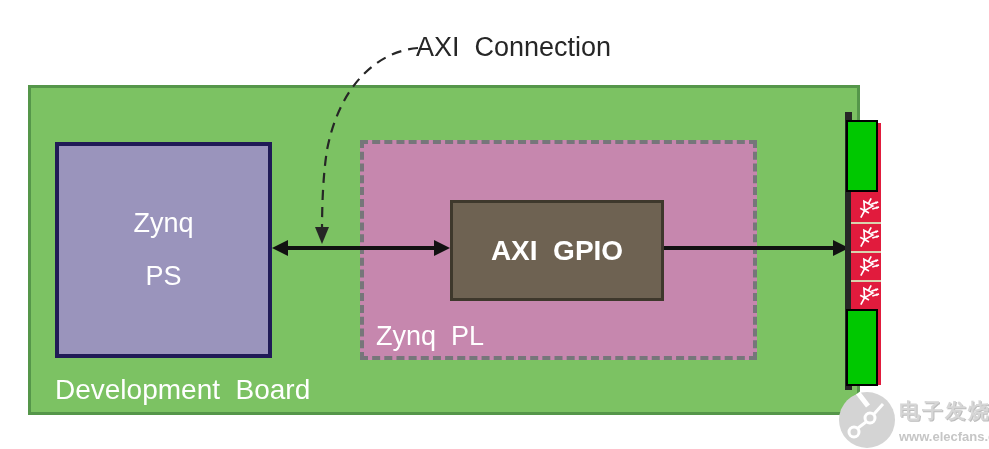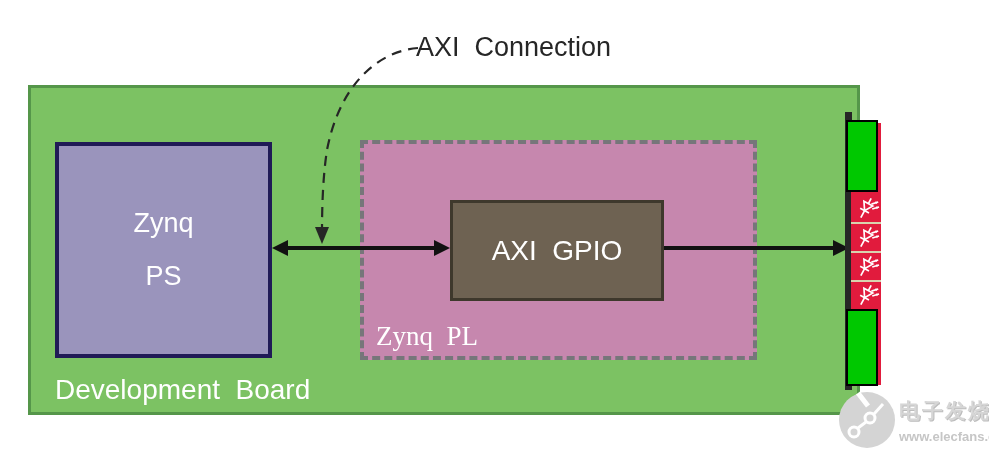--- a/index.html
+++ b/index.html
@@ -22,32 +22,32 @@
     position:absolute; left:55px; top:142px; width:217px; height:216px;
     background:var(--ps-fill); border:4px solid var(--ps-border);
     box-sizing:border-box; z-index:2;
     display:flex; flex-direction:column; align-items:center; justify-content:center;
     color:#ffffff; font-size:27px; line-height:37px;gap:16px;
   }
   
   .pl-box{
     position:absolute; left:360px; top:140px; width:397px; height:220px;
     background:var(--pl-fill); border:4px dashed var(--pl-border);
-    box-sizing:border-box; z-index:2;font-family:Liberation Serif, serif;
+    box-sizing:border-box; z-index:2;
   }
   .pl-label{
     position:absolute; left:12px; bottom:4px; color:#ffffff; font-size:27px;
   }
   
   .gpio-box{
     position:absolute; left:450px; top:200px; width:214px; height:101px;
     background:var(--gpio-fill); border:3px solid var(--gpio-border);
     box-sizing:border-box; z-index:3;
     display:flex; align-items:center; justify-content:center;
-    color:#ffffff; font-size:28px;
+    color:#ffffff; font-size:28px;font-weight:bold;
   }
   
   .axi-conn-label{
     position:absolute; left:416px; top:32px; font-size:27px;
     color:var(--ink); z-index:4;
   }
   
   #overlay{position:absolute; left:0; top:0; z-index:5; pointer-events:none;}
   
   .connector-strip{position:absolute; left:845px; top:112px; width:7px; height:278px;

